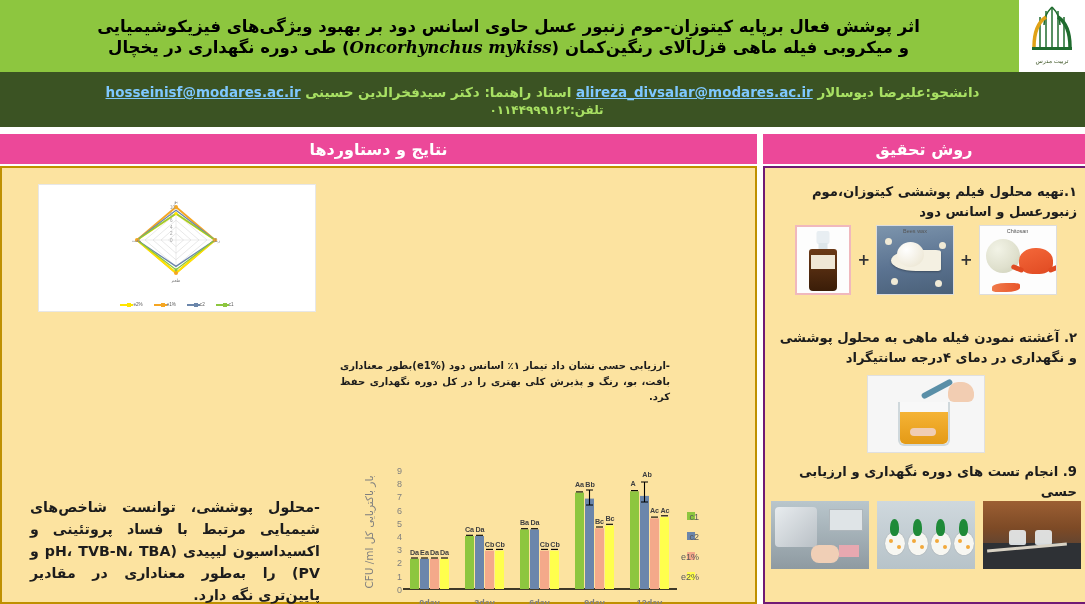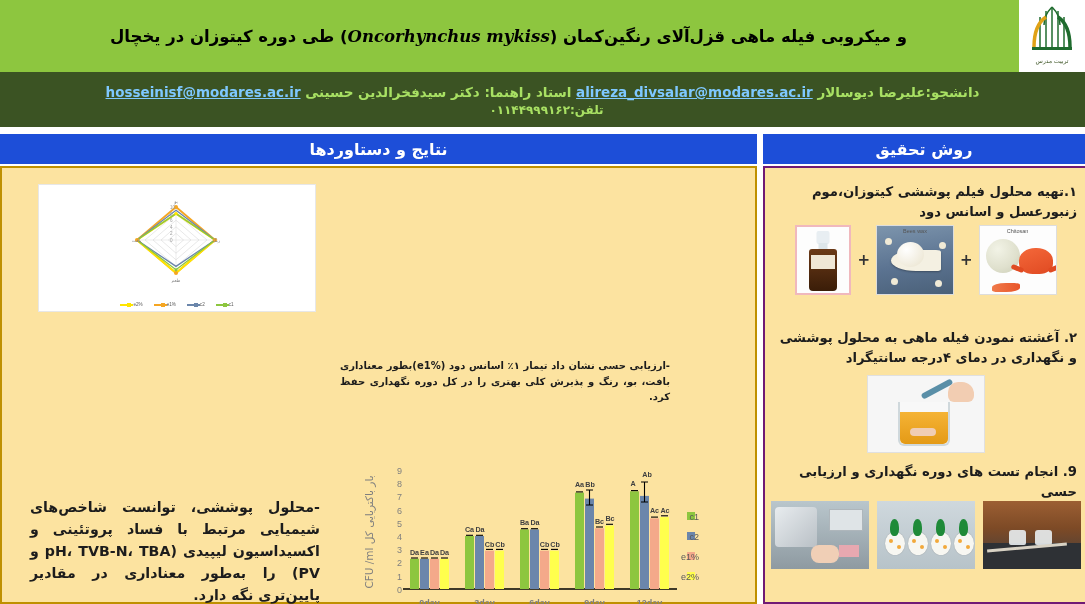--- a/index.html
+++ b/index.html
@@ -44,21 +44,21 @@
   .authors-row .mail {
     color: #7ec8ff; text-decoration: underline; direction: ltr; display: inline-block;
     font-family: "DejaVu Sans", sans-serif;
   }
   .phone-row {
     direction: rtl; font-size: 12px; font-weight: bold; color: #a8e063; text-align: center; margin-left: 8px;
   }
 
   
   .sec-head {
-    position: absolute; height: 30px; background: #1d4ed8;
+    position: absolute; height: 30px; background: #ec4899;
     display: flex; align-items: center; justify-content: center;
   }
   .sec-head span { color: #fff; font-weight: bold; font-size: 16px; direction: rtl; }
   #head-results { left: 0; top: 134px; width: 757px; }
   #head-method  { left: 763px; top: 134px; width: 322px; }
 
   
   .col-body { position: absolute; background: #fce3a0; }
   #body-results { left: 0; top: 166px; width: 757px; height: 438px; border: 2px solid #bf9000; }
   #body-method  { left: 763px; top: 166px; width: 389px; height: 438px; border: 2px solid #701a75; }
@@ -174,21 +174,22 @@
   .pic-tray .box { position: absolute; right: 6px; top: 8px; width: 34px; height: 22px; background: #dfe4e7; border: 1px solid #aeb6bb; }
   .pic-tray .hand2 { position: absolute; left: 40px; bottom: 6px; width: 28px; height: 18px; background: #f0cfb6; border-radius: 8px; }
   .pic-tray .pink { position: absolute; right: 10px; bottom: 12px; width: 20px; height: 12px; background: #e7a8b0; }
 </style>
 </head>
 <body>
 
 <div class="poster">
 
   <div class="title-band">
-    <div class="title-line"><span>و میکروبی فیله ماهی قزل‌آلای رنگین‌کمان (</span><span class="latin-it">Oncorhynchus mykiss</span><span>) طی دوره کیتوزان در یخچال</span></div>
+    <div class="title-line">اثر پوشش فعال برپایه کیتوزان-موم زنبور عسل حاوی اسانس دود بر بهبود ویژگی‌های فیزیکوشیمیایی</div>
+    <div class="title-line"><span>و میکروبی فیله ماهی قزل‌آلای رنگین‌کمان (</span><span class="latin-it">Oncorhynchus mykiss</span><span>) طی دوره نگهداری در یخچال</span></div>
   </div>
 
   <div class="logo-box">
     <svg class="logo-svg" viewBox="0 0 60 70">
       <rect x="0" y="0" width="60" height="70" fill="#ffffff"></rect>
       <g stroke="#1f6b2e" stroke-width="1.5" fill="none">
         <path d="M30 6 L30 46"></path>
           <path d="M24 10 L24 46"></path>
           <path d="M36 10 L36 46"></path>
         <path d="M18 16 L18 46"></path>

